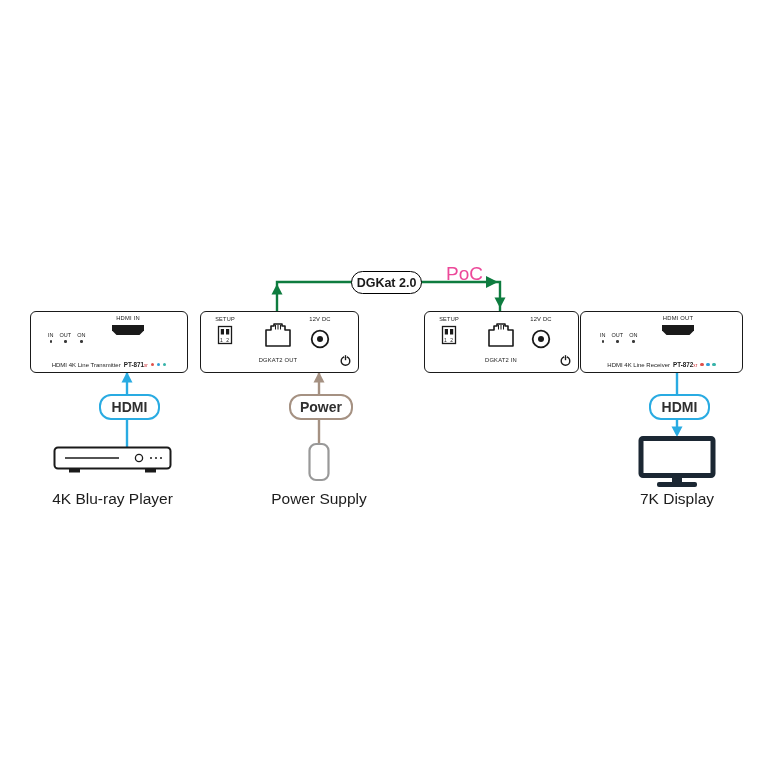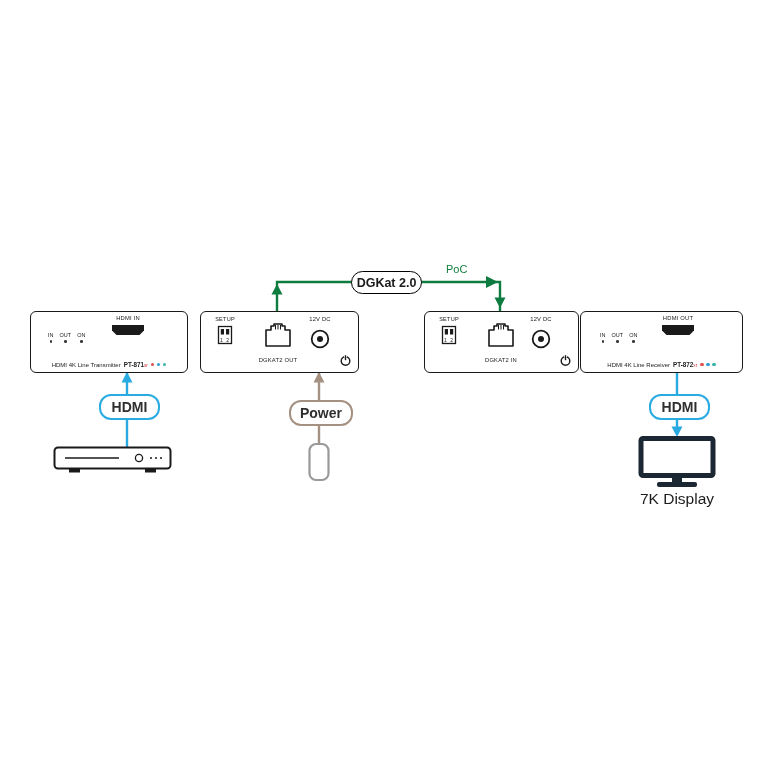--- a/index.html
+++ b/index.html
@@ -18,21 +18,21 @@
   .led-label{font-size:5.5px;color:#1a1a1a;}
   .led-dot{width:2.5px;height:2.5px;border-radius:50%;background:#3a3a3a;}
   .caption{position:absolute;left:3px;right:3px;bottom:4px;display:flex;align-items:center;justify-content:center;gap:3px;white-space:nowrap;}
   .cap-text{font-size:6px;color:#1a1a1a;}
   .model-wrap{display:flex;align-items:flex-end;}
   .model{font-size:6.3px;font-weight:bold;color:#1a1a1a;}
   .suffix{font-size:4.6px;color:#c9252b;padding-bottom:.5px;}
   .dots{display:flex;gap:2.5px;align-items:center;}
   .dots i{width:3.5px;height:3.5px;border-radius:50%;display:block;}
   .plabel{position:absolute;z-index:2;font-size:15.5px;color:#1c1c1c;text-align:center;}
-  .poc{position:absolute;z-index:3;font-size:11px;color:#15803d;}
+  .poc{position:absolute;z-index:3;font-size:19px;color:#ec4899;}
 </style>
 </head>
 <body>
 
 <div class="stage">
 
   <svg class="overlay" width="768" height="768">
 
     <polyline points="277,311 277,282 500,282 500,311" fill="none" stroke-width="2.4" stroke="#0e7c3f"></polyline>
     <polygon points="277,284 271.5,294.5 282.5,294.5" fill="#0e7c3f"></polygon>
@@ -162,21 +162,21 @@
         <i style="background-color: rgb(47, 159, 216);"></i>
         <i style="background-color: rgb(54, 179, 169);"></i>
       </span>
     </div>
   </div>
 
   <div class="pill pill-dg" style="left:351px;top:271px;width:69px;height:21px">DGKat 2.0</div>
   <span class="poc" style="left:446px;top:263px">PoC</span>
 
   <div class="pill" style="left: 99px; top: 394px; width: 57px; height: 22px; border-color: rgb(41, 171, 226);">HDMI</div>
-  <div class="pill" style="left: 289px; top: 394px; width: 60px; height: 22px; border-color: rgb(165, 145, 130); margin-top: 6px;">Power</div>
+  <div class="pill" style="left: 289px; top: 394px; width: 60px; height: 22px; border-color: rgb(165, 145, 130);">Power</div>
   <div class="pill" style="left: 649px; top: 394px; width: 57px; height: 22px; border-color: rgb(41, 171, 226);">HDMI</div>
 
   <svg class="abs" style="left:53px;top:446px;z-index:2" width="119" height="30">
     <rect x="1.5" y="1.5" width="116" height="21" rx="3.5" fill="#fff" stroke="#1a1a1a" stroke-width="2"></rect>
     <line x1="12" y1="12" x2="66" y2="12" stroke="#1a1a1a" stroke-width="1.3"></line>
     <circle cx="86" cy="12" r="3.6" fill="none" stroke="#1a1a1a" stroke-width="1.3"></circle>
     <circle cx="98" cy="12" r="1" fill="#1a1a1a"></circle>
     <circle cx="103" cy="12" r="1" fill="#1a1a1a"></circle>
     <circle cx="108" cy="12" r="1" fill="#1a1a1a"></circle>
     <rect x="16" y="22.5" width="11" height="4" fill="#1a1a1a"></rect>
@@ -186,15 +186,17 @@
   <svg class="abs" style="left:307px;top:441px;z-index:2" width="24" height="42">
     <rect x="2.5" y="3" width="19" height="36" rx="6.5" fill="#fff" stroke="#999999" stroke-width="2.2"></rect>
   </svg>
 
   <svg class="abs" style="left:638px;top:436px;z-index:2" width="78" height="52">
     <rect x="3" y="2.5" width="72" height="37" rx="2" fill="#fff" stroke-width="5" stroke="#1b2733"></rect>
     <rect x="34" y="39.5" width="10" height="6.5" fill="#1b2733"></rect>
     <rect x="19" y="46" width="40" height="5" rx="2" fill="#1b2733"></rect>
   </svg>
 
+  <div class="plabel" style="left:30px;top:490px;width:165px">4K Blu-ray Player</div>
+  <div class="plabel" style="left:246px;top:490px;width:146px">Power Supply</div>
   <div class="plabel" style="left:612px;top:490px;width:130px">7K Display</div>
 
 </div>
 
 </body></html>

